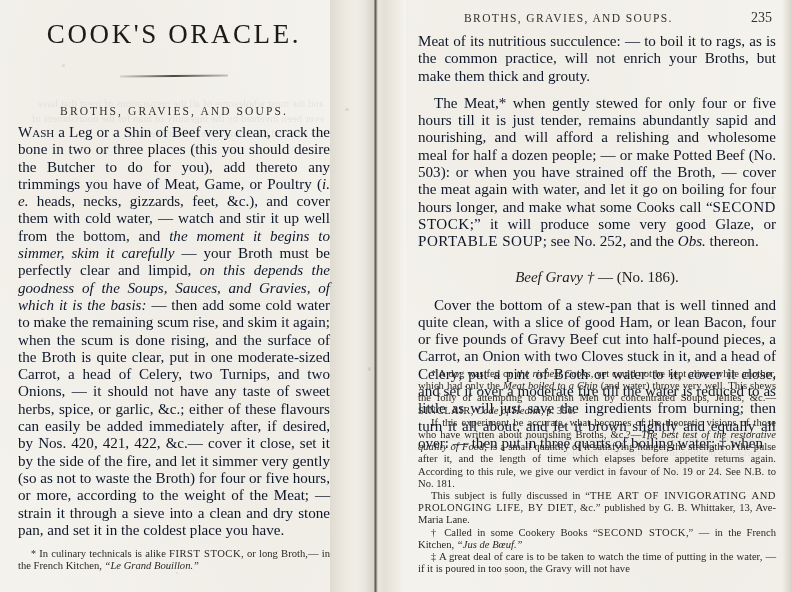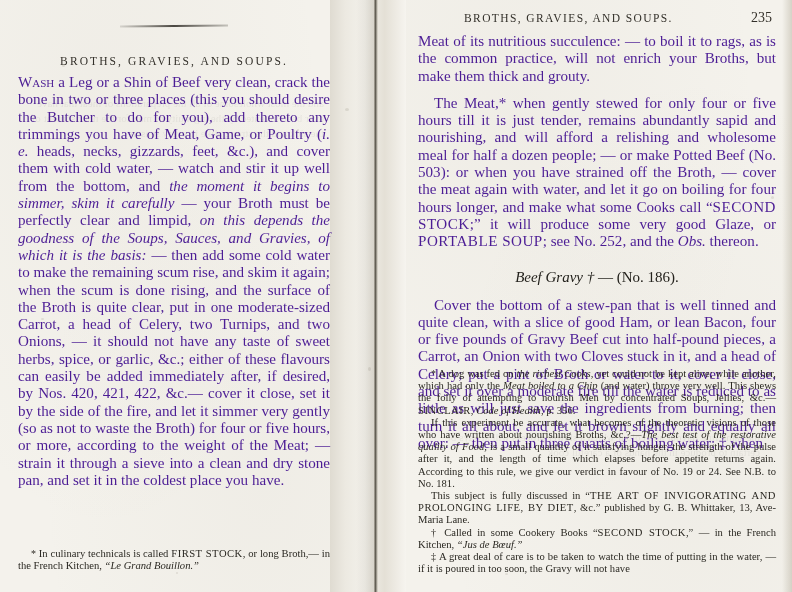--- a/index.html
+++ b/index.html
@@ -151,21 +151,21 @@
     margin-top: 16px;
     color: #23211c;
   }
   .recipe-title .num { font-style: normal; }
 
   p.body {
     margin: 0;
     font-size: 15.1px;
     line-height: 17.3px;
     text-indent: 0;
-    color: #4c1d95;
+    color: #0f172a;
   }
   p.body.first { margin-top: 7px; }
   p.body.indent { text-indent: 16px; margin-top: 10px; }
 
   em { font-style: italic; }
   .sc {
     font-variant: small-caps;
     letter-spacing: 0.5px;
   }
   .dropcap-sc { font-variant: small-caps; }
@@ -199,20 +199,21 @@
   <div class="paper-left"></div>
   <div class="paper-right"></div>
   <div class="gutter"></div>
   <div class="spine-shadow"></div>
   <div class="spine-line"></div>
   <div class="edge-right"></div>
 
   <div class="col col-left">
 
 
+    <div class="book-title">COOK'S ORACLE.</div>
 
     <div class="rule-orn"></div>
 
     <div class="section-head">BROTHS, GRAVIES, AND SOUPS.</div>
 
 
     <p class="body first">
       <span class="dropcap-sc">Wash</span>
       a Leg or a Shin of Beef very clean, crack the bone
       in two or three places (this you should desire the Butcher
@@ -235,21 +236,21 @@
       hours, or more, according to the weight of the Meat; —
       strain it through a sieve into a clean and dry stone pan,
       and set it in the coldest place you have.
     </p>
 
   </div>
 
   <div class="footnotes fn-left">
     <p>
       <span class="fn-mark">*</span>
-      <span>In culinary technicals is called </span><span class="sc">FIRST STOCK</span><span>, or long Broth,— in the French Kitchen, </span><em>“Le Grand Bouillon.”</em>
+      <span>In culinary technicals is alike </span><span class="sc">FIRST STOCK</span><span>, or long Broth,— in the French Kitchen, </span><em>“Le Grand Bouillon.”</em>
     </p>
   </div>
 
   <div class="col col-right">
 
     <div class="running-head">
       <span class="rh-title">BROTHS, GRAVIES, AND SOUPS.</span>
       <span class="folio">235</span>
     </div>
 

